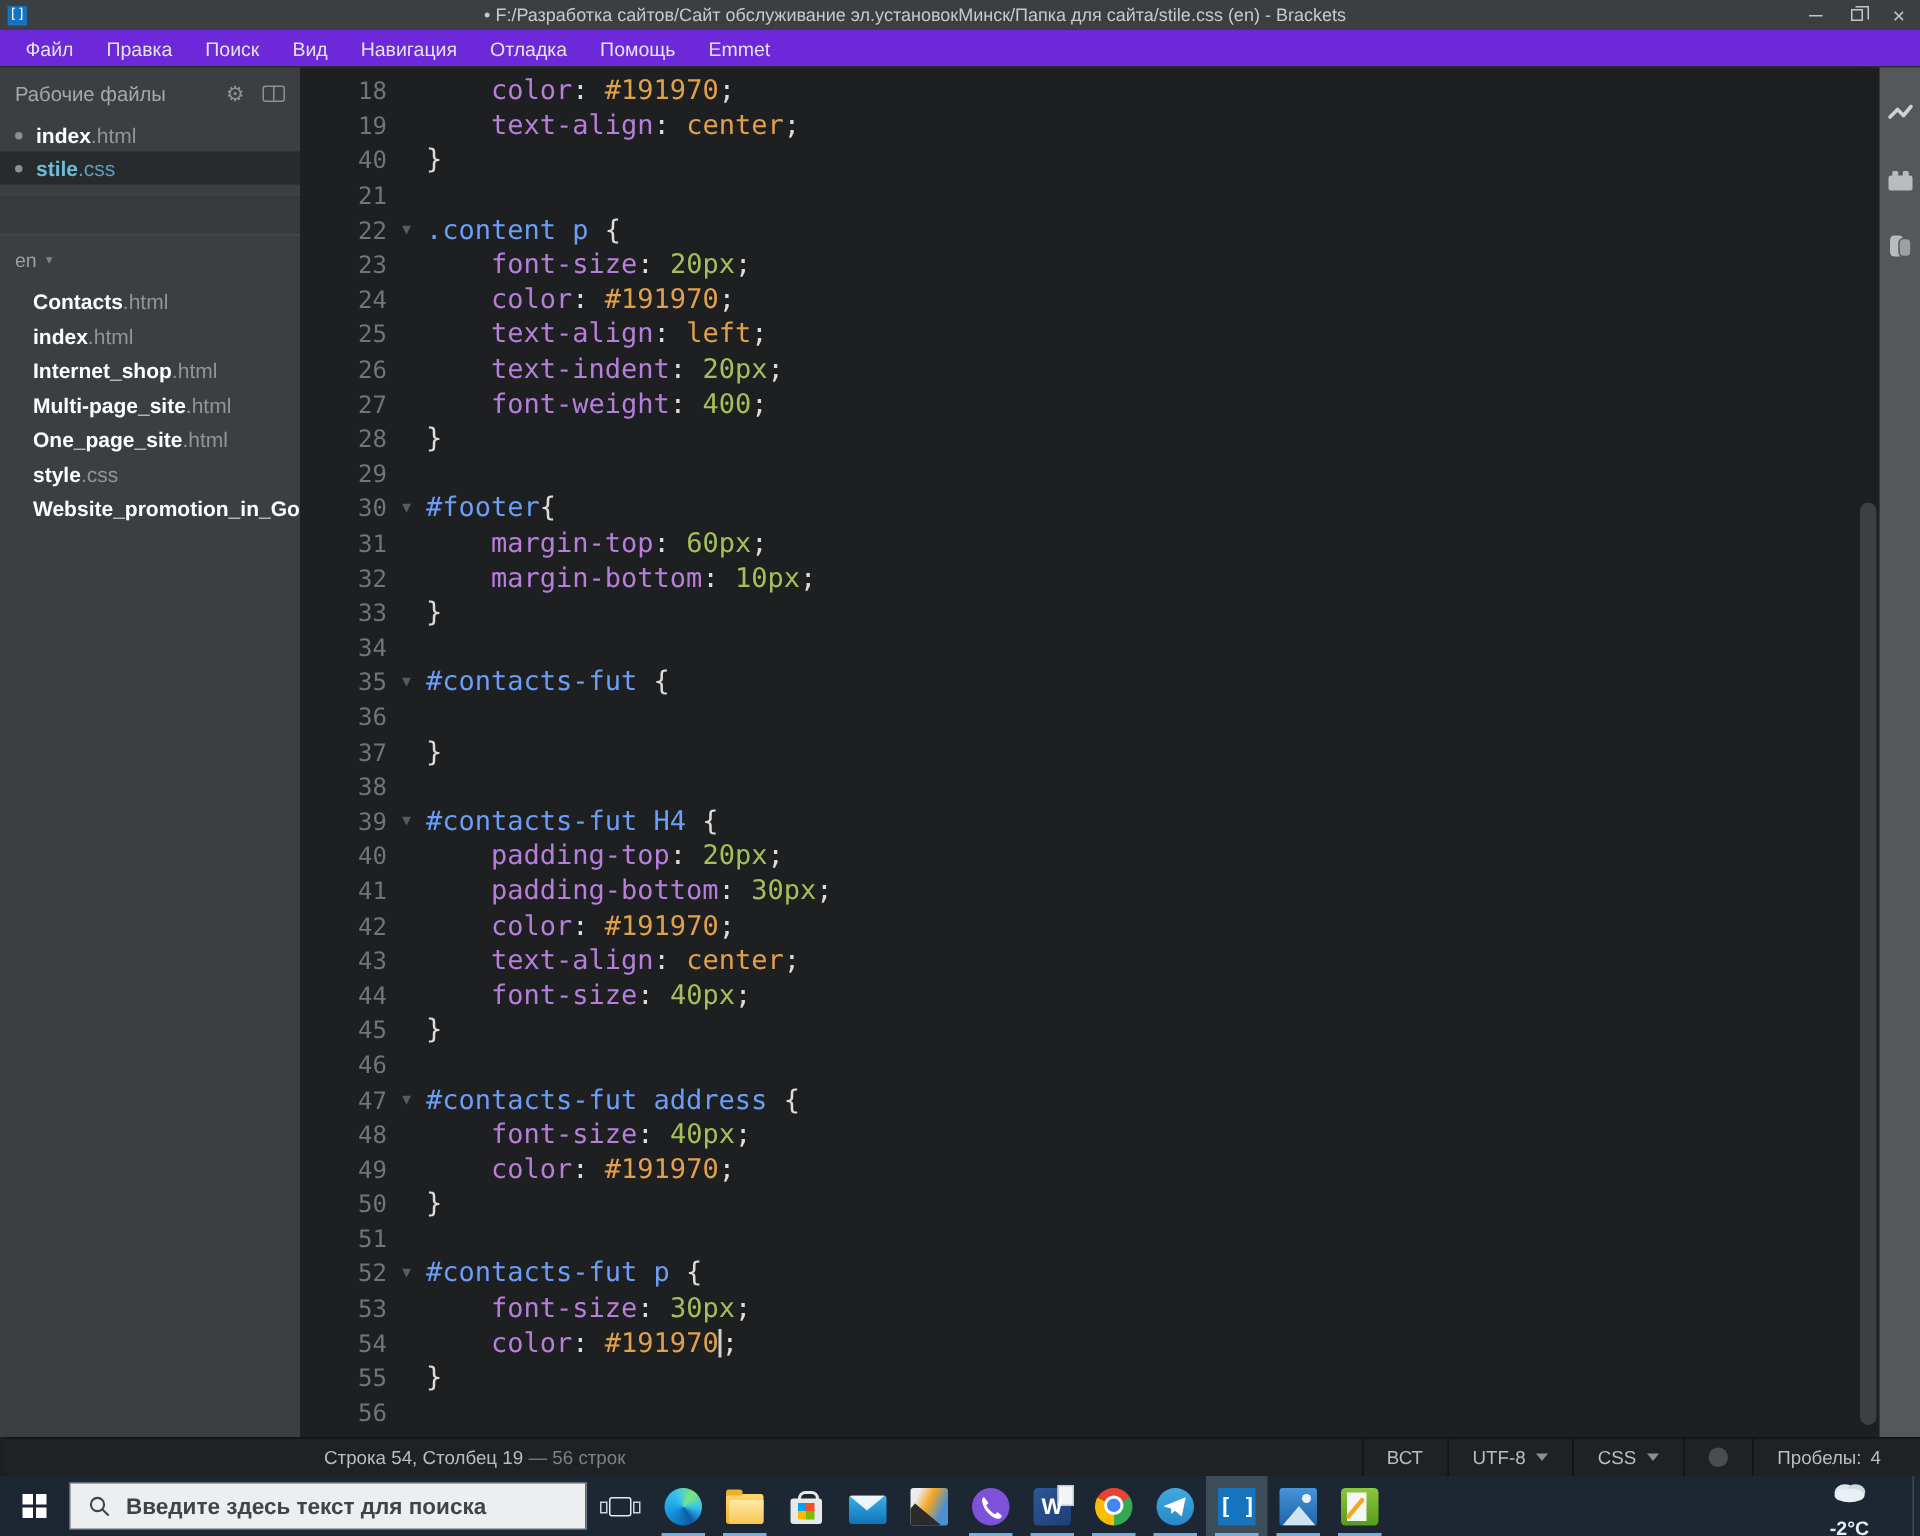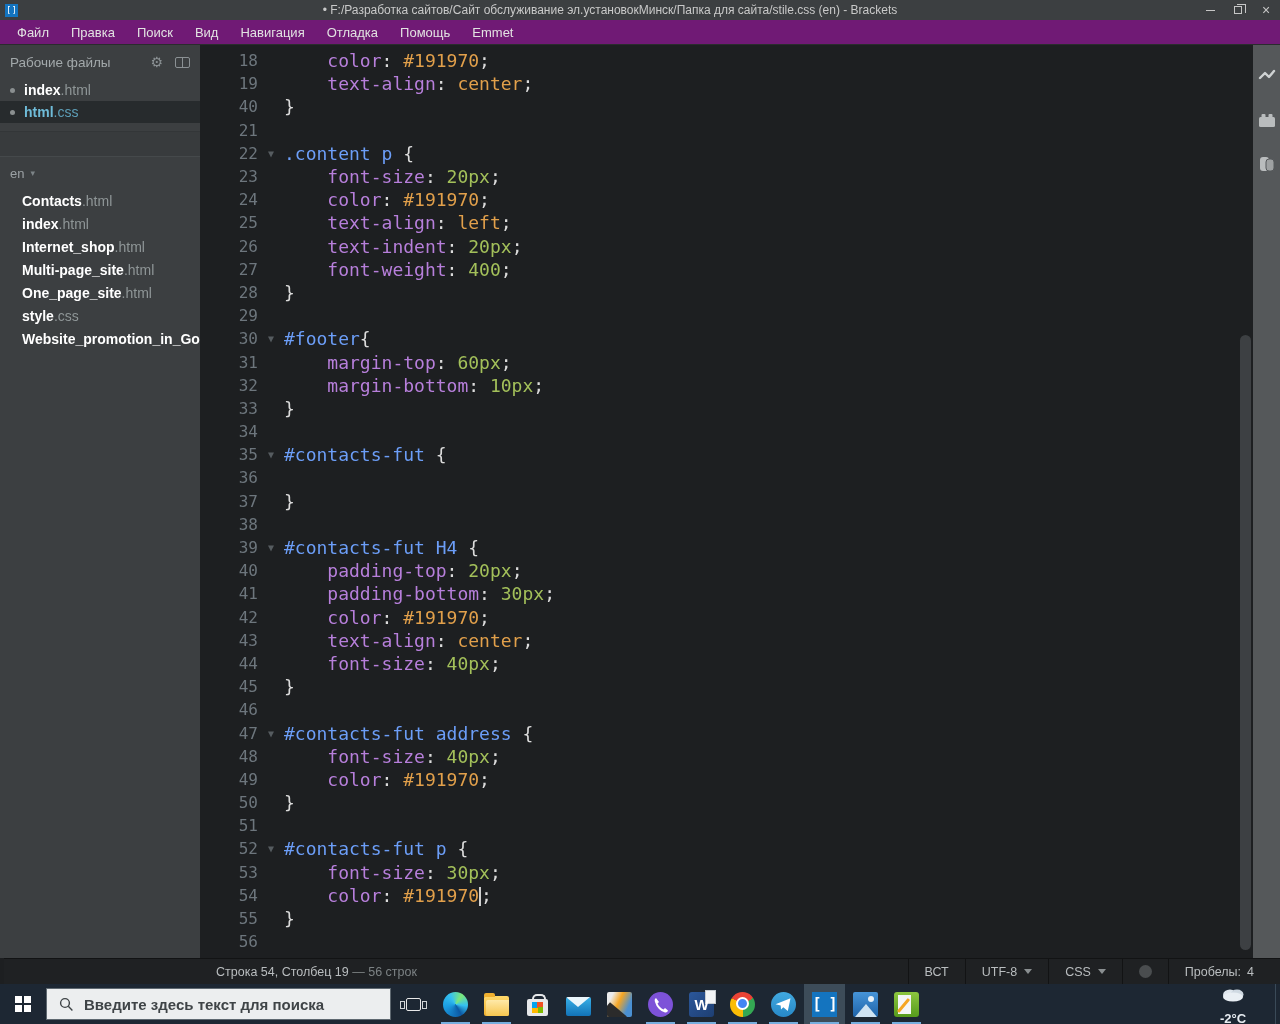--- a/index.html
+++ b/index.html
@@ -17,21 +17,21 @@
   .win-btns { position:absolute; right:0; top:0; height:20px; display:flex; }
   .win-btn { width:28px; height:20px; display:flex; align-items:center; justify-content:center; color:#c6c6c6; }
   .b-min { width:9px; height:1px; background:#c6c6c6; }
   .b-res { width:8px; height:8px; border:1px solid #c6c6c6; position:relative; background:#3c3f41; }
   .b-res:before { content:""; position:absolute; left:2px; top:-3px; width:8px; height:8px;
                   border:1px solid #c6c6c6; border-bottom:none; border-left:none; }
   .b-close { font-size:14px; line-height:14px; }
 
   
   .menubar { position:absolute; left:0; top:20px; width:1280px; height:25px;
-             background:#701a75; border-bottom:1px solid #2a2c2e;
+             background:#6d28d9; border-bottom:1px solid #2a2c2e;
              display:flex; align-items:center; padding-left:6px; }
   .menu-item { color:#e2e2e2; font-size:13px; padding:3px 11px; cursor:default; }
 
   
   .sidebar { position:absolute; left:0; top:45px; width:200px; height:913px; background:#3c3f41; }
   .wf-header { height:34px; display:flex; align-items:center; padding:0 10px; }
   .wf-title { color:#a3a9ab; font-size:13.5px; flex:1; }
   .gear { color:#8b9194; font-size:14px; margin-right:12px; }
   .splitico { width:15px; height:11px; border:1px solid #8b9194; border-radius:2px; position:relative; }
   .splitico:before { content:""; position:absolute; left:6px; top:0; bottom:0; width:1px; background:#8b9194; }
@@ -176,21 +176,21 @@
     <span class="splitico"></span>
   </div>
   <div id="working-files">
       <div class="wf-item">
         <span class="dot"></span>
         <span class="fname">index</span>
         <span class="fext">.html</span>
       </div>
       <div class="wf-item selected">
         <span class="dot"></span>
-        <span class="fname">html</span>
+        <span class="fname">stile</span>
         <span class="fext">.css</span>
       </div>
     </div>
   <div class="sidebar-gap"></div>
   <div class="proj-header">
     <span>en</span>
     <span class="proj-caret">▾</span>
   </div>
   <div id="project-files">
       <div class="pf-item">

